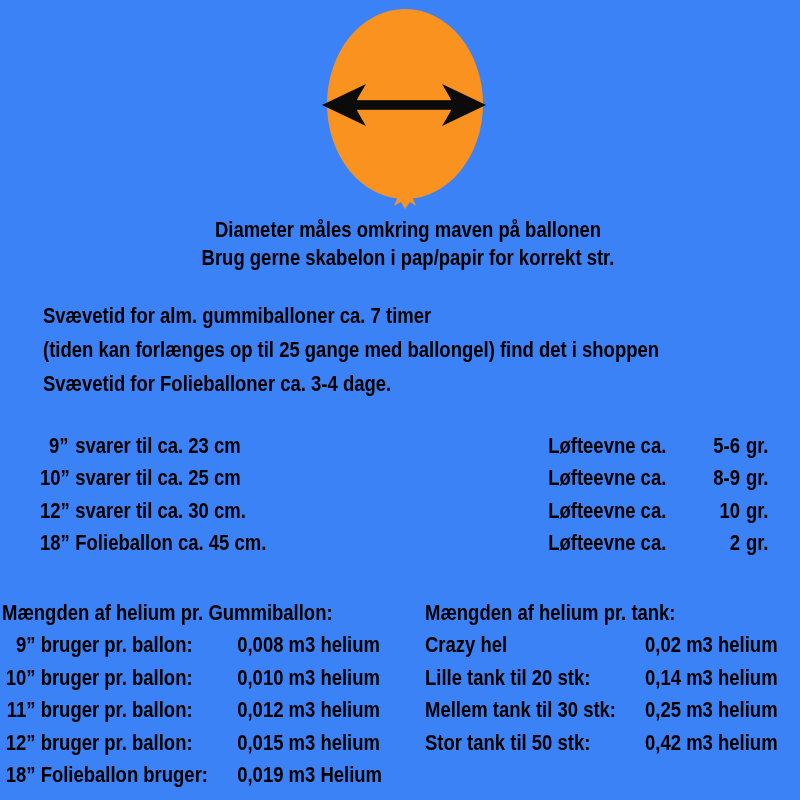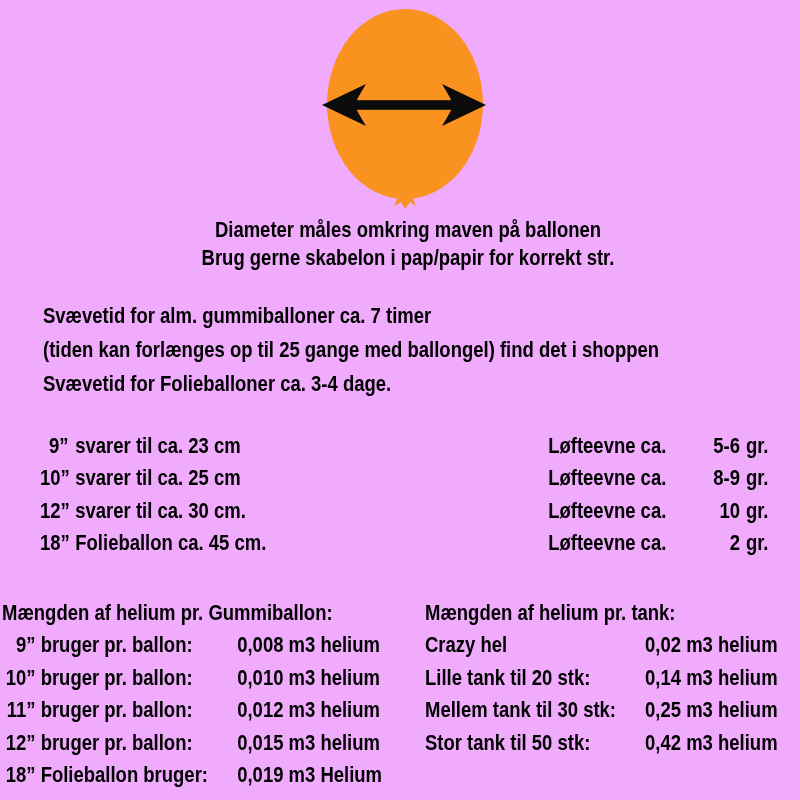--- a/index.html
+++ b/index.html
@@ -1,20 +1,20 @@
 <!DOCTYPE html>
 <html><head>
 <meta charset="utf-8">
 <style>
   html, body { margin: 0; padding: 0; background: #ffffff; }
   .page {
     position: relative;
     width: 800px;
     height: 800px;
-    background: #f0abfc;
+    background: #3b82f6;
     overflow: hidden;
     font-family: "Liberation Sans", sans-serif;
     font-weight: 700;
     color: #000000;
     font-size: 22px;
   }
   
   .cx      { transform: scaleX(0.84); transform-origin: 0 0; }
   .cx-mid  { transform: scaleX(0.84); transform-origin: 50% 0; }
 

